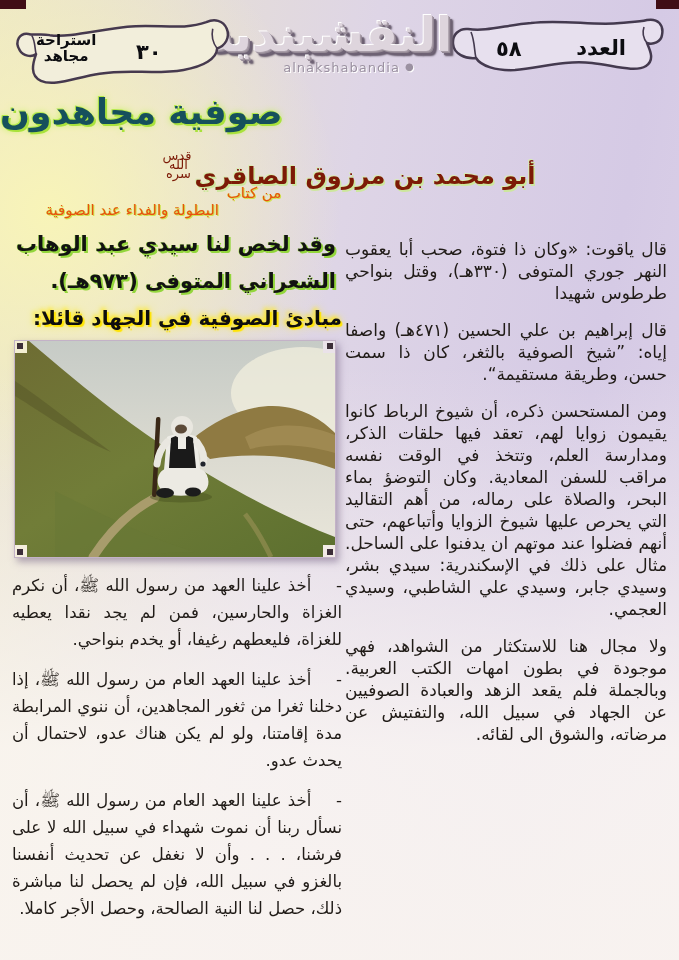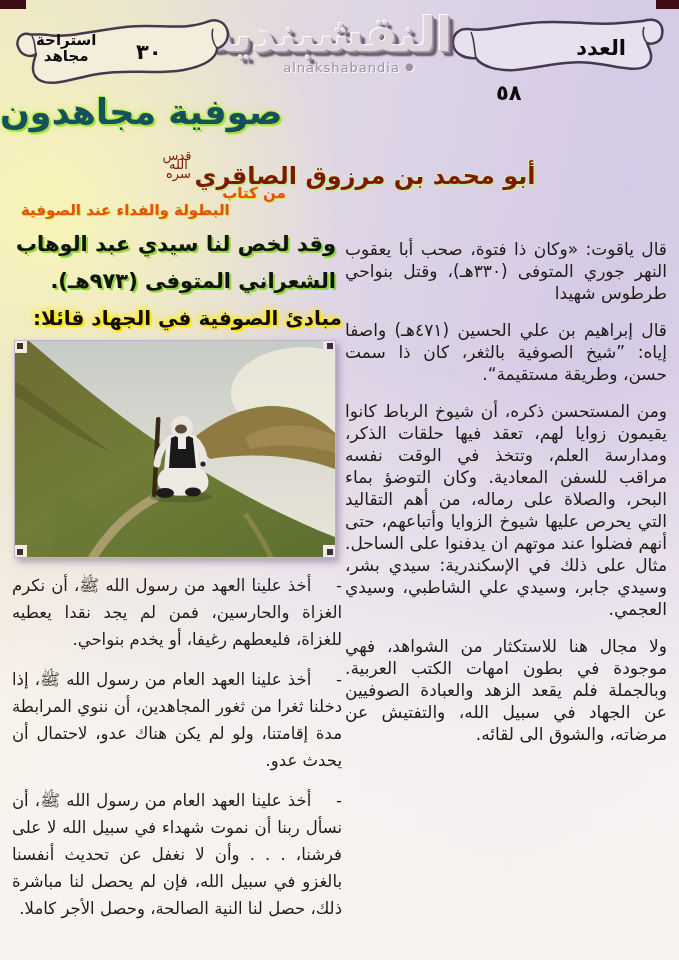--- a/index.html
+++ b/index.html
@@ -14,21 +14,21 @@
   .corner-mark{position:absolute;top:0;height:9px;background:#400d15;}
   .corner-mark.left{left:0;width:26px;}
   .corner-mark.right{right:0;width:23px;}
 
   
   .ribbon{position:absolute;}
   .ribbon svg{display:block;}
   .ribbon .rb-text{position:absolute;color:#0c0c10;font-weight:bold;white-space:nowrap;}
   .ribbon-issue{left:444px;top:14px;width:222px;height:64px;}
   .ribbon-issue .rb-label{right:40px;top:22px;font-size:21px;}
-  .ribbon-issue .rb-num{left:52px;top:23px;font-size:21px;margin-top:44px;}
+  .ribbon-issue .rb-num{left:52px;top:23px;font-size:21px;}
   .ribbon-rest{left:10px;top:10px;width:228px;height:80px;}
   .ribbon-rest .rb-num{left:126px;top:30px;font-size:21px;}
   .ribbon-rest .rb-label2{left:26px;top:22px;font-size:15px;line-height:16px;text-align:center;}
 
   
   .logo{position:absolute;left:246px;top:6px;width:206px;text-align:center;}
   .logo .ar{
     font-size:47px;font-weight:bold;color:#ded5dd;letter-spacing:-1px;line-height:58px;
     text-shadow:-1px -1px 0 #fff,1px 1px 0 #a99ea9,2px 2px 0 #958a96,4px 4px 1px #6f6375,5px 5px 2px #5c5162;
   }
@@ -40,24 +40,24 @@
   .main-title{
     position:absolute;left:0;top:92px;width:100%;text-align:left;
     font-size:35px;font-weight:bold;color:#16505c;
     text-shadow:2px 2px 0 #a9e23c,-1px -1px 0 #b5ea4b,0 0 7px #c2f055;
   }
   .author-line{position:absolute;left:0;top:151px;width:100%;text-align:center;color:#7c1a06;}
   .author-line .name{font-size:24px;font-weight:bold;
     text-shadow:1.5px 1.5px 0 #cde79d,-1px -1px 0 #d8edb2;}
   .author-line .honorific{font-size:13px;font-weight:normal;display:inline-block;margin-right:3px;
     vertical-align:6px;line-height:9px;width:26px;white-space:normal;margin-left:22px;}
-  .source-block{position:absolute;color:#e8500f;font-weight:bold;
+  .source-block{position:absolute;color:#e8500f;font-weight:normal;
     text-shadow:1px 1px 0 #cfe24a,-0.5px -0.5px 0 #d8e85e;}
   .source-line1{left:214px;top:184px;width:80px;text-align:center;font-size:15px;}
-  .source-line2{left:21px;top:201px;width:215px;text-align:left;font-size:15px;}
+  .source-line2{left:4px;top:201px;width:215px;text-align:right;font-size:15px;}
 
   
   .col{position:absolute;direction:rtl;color:#201b17;}
   .col-right{left:345px;top:238px;width:322px;}
   .col-right p{margin:0 0 15px 0;font-size:17px;line-height:22px;text-align:justify;}
   .col-left{left:8px;top:226px;width:334px;}
 
   .intro{
     font-size:21px;font-weight:bold;line-height:37px;text-align:justify;
     color:#121212;padding:0 6px 0 8px;margin:0 0 6px 0;

